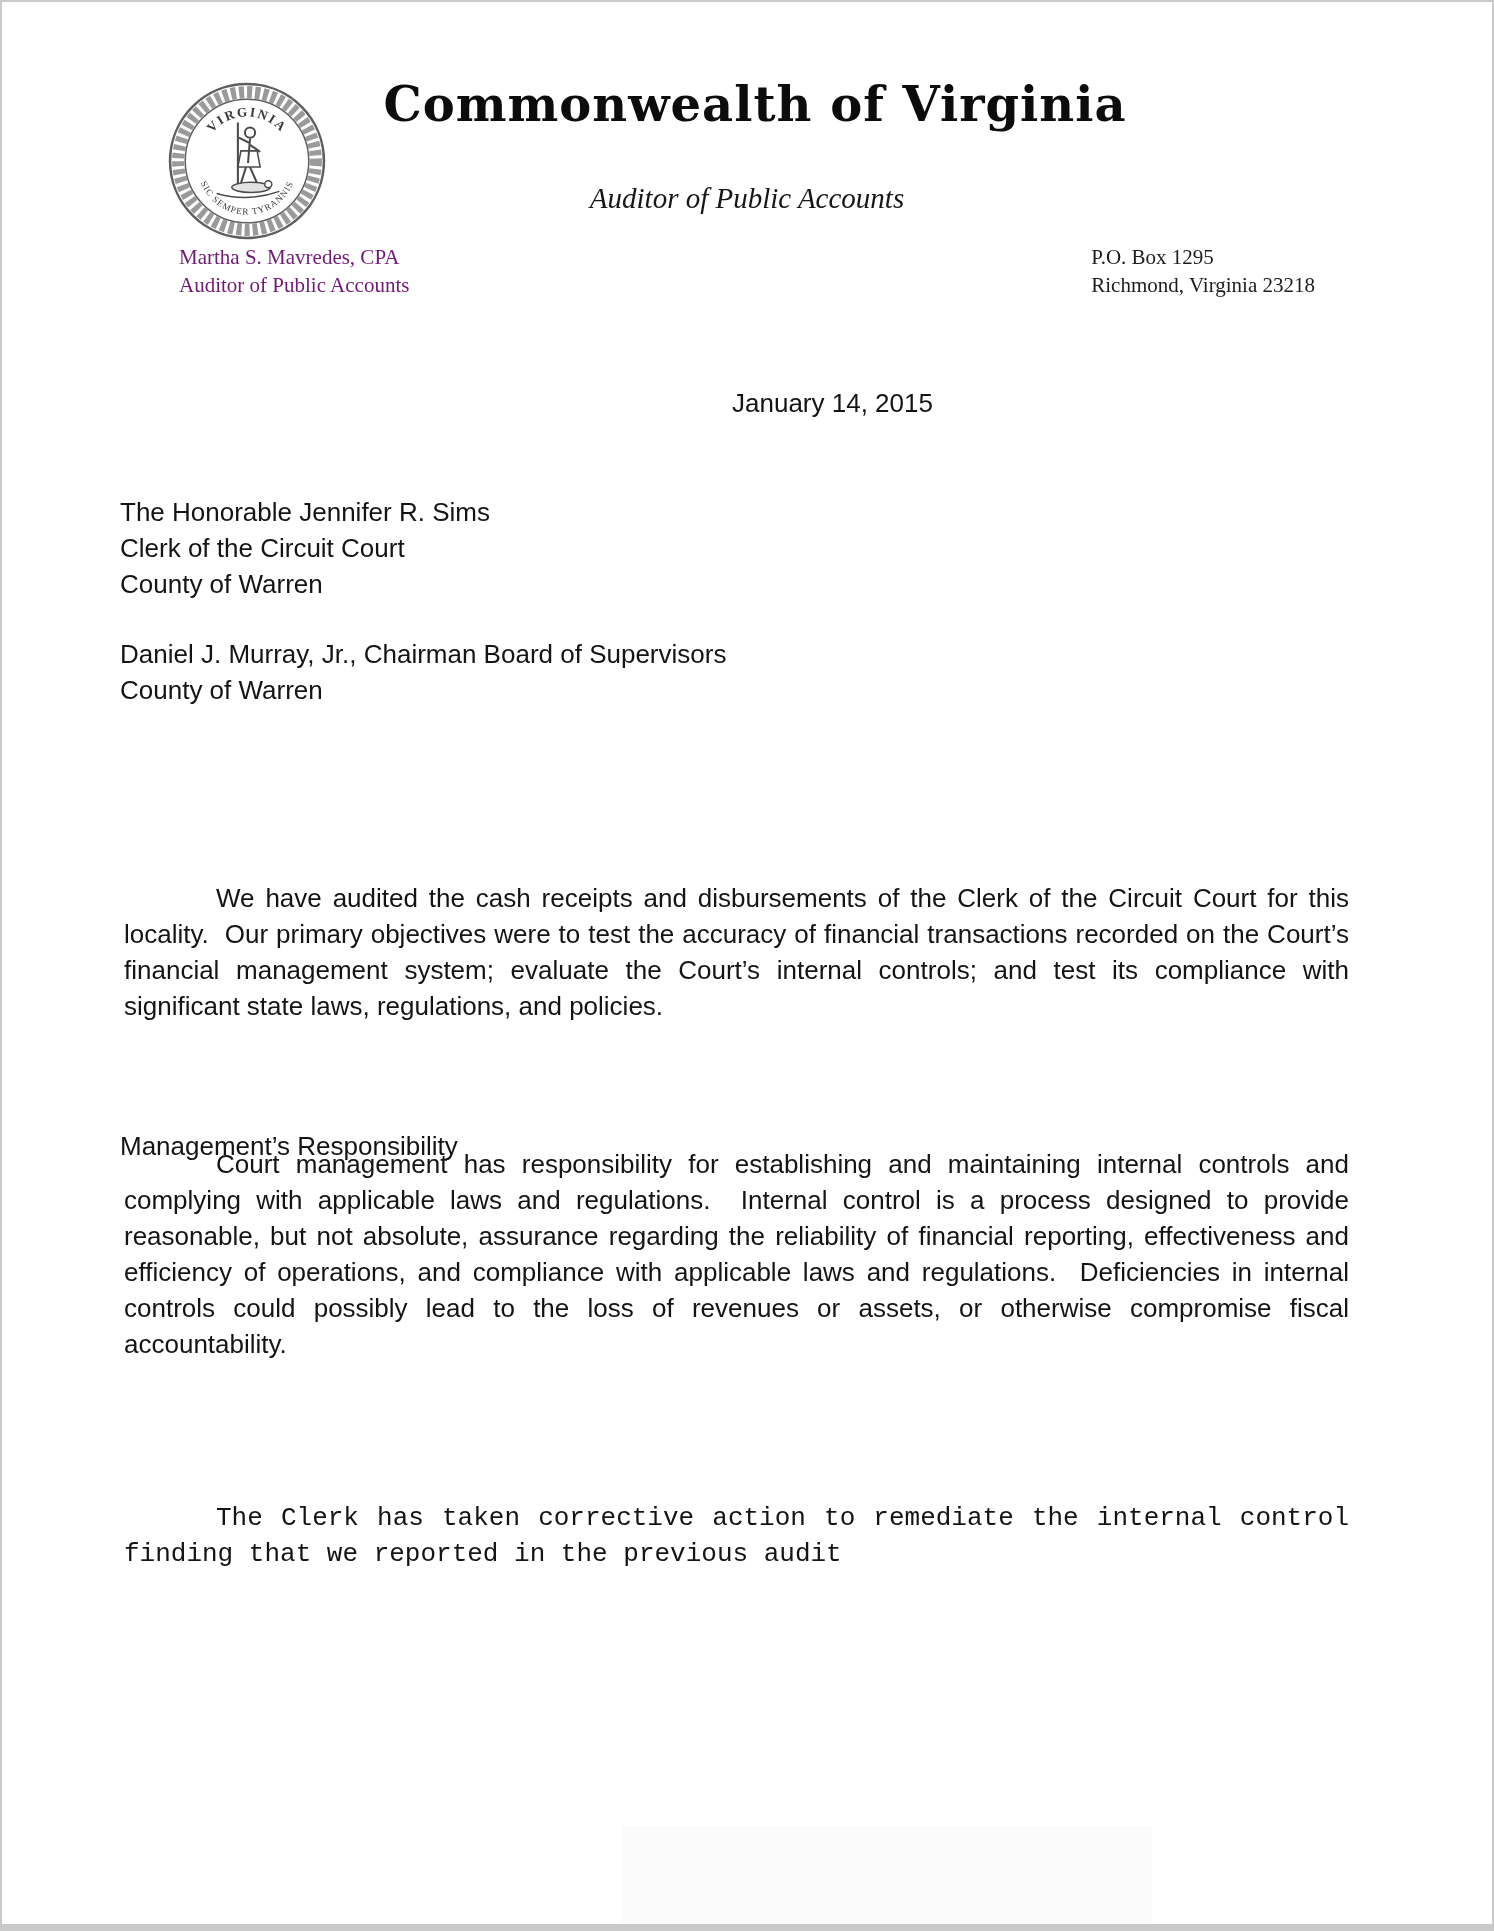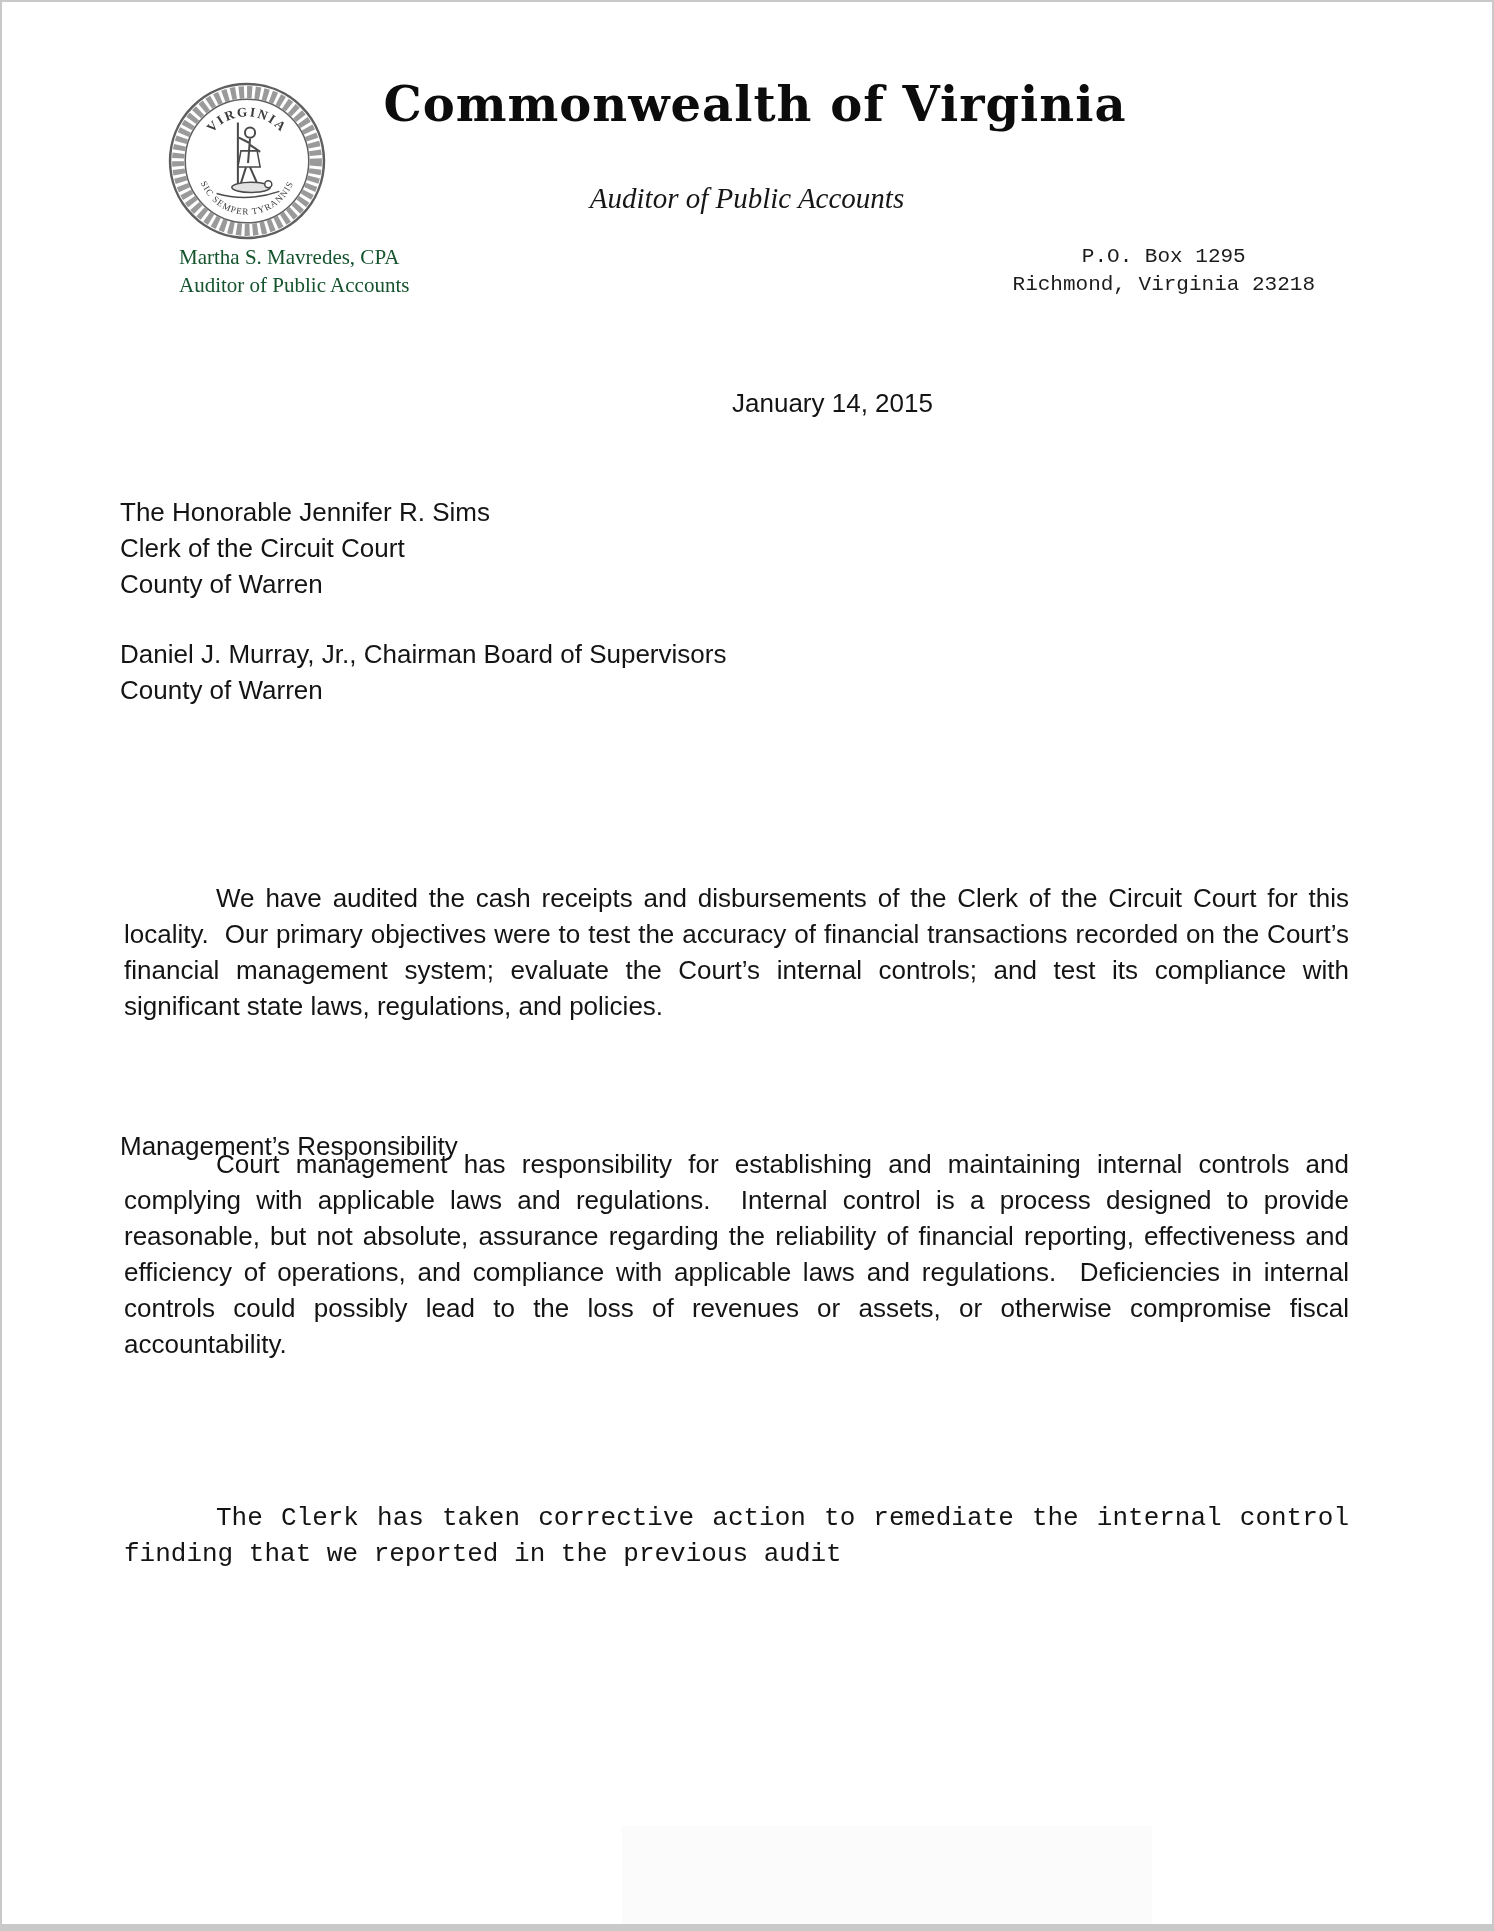--- a/index.html
+++ b/index.html
@@ -27,25 +27,25 @@
   }
   .agency-subtitle {
     position:absolute; top:180px; left:0; width:100%;
     text-align:center;
     font-family:"Liberation Serif", serif;
     font-style:italic; font-size:29px; color:#161616;
   }
   .official-block {
     position:absolute; left:177px; top:241px;
     font-family:"Liberation Serif", serif;
-    font-size:21px; line-height:28px; color:#14532d;
+    font-size:21px; line-height:28px; color:#701a75;
   }
   .office-address-block {
-    position:absolute; right:177px; top:241px; text-align:center;
-    font-family:Liberation Mono, monospace;
+    position:absolute; right:177px; top:241px; text-align:left;
+    font-family:Liberation Serif, serif;
     font-size:21px; line-height:28px; color:#1c1c1c;
   }
 
   
   .block { position:absolute; left:118px; width:1225px; font-size:26px; line-height:36px; }
   .date-line   { position:absolute; left:730px; top:386px; font-size:26px; }
   .recipient-1 { top:492px; }
   .recipient-2 { top:634px; }
   .audit-block { top:744px; }
   .audit-label { display:inline-block; width:194px; }

